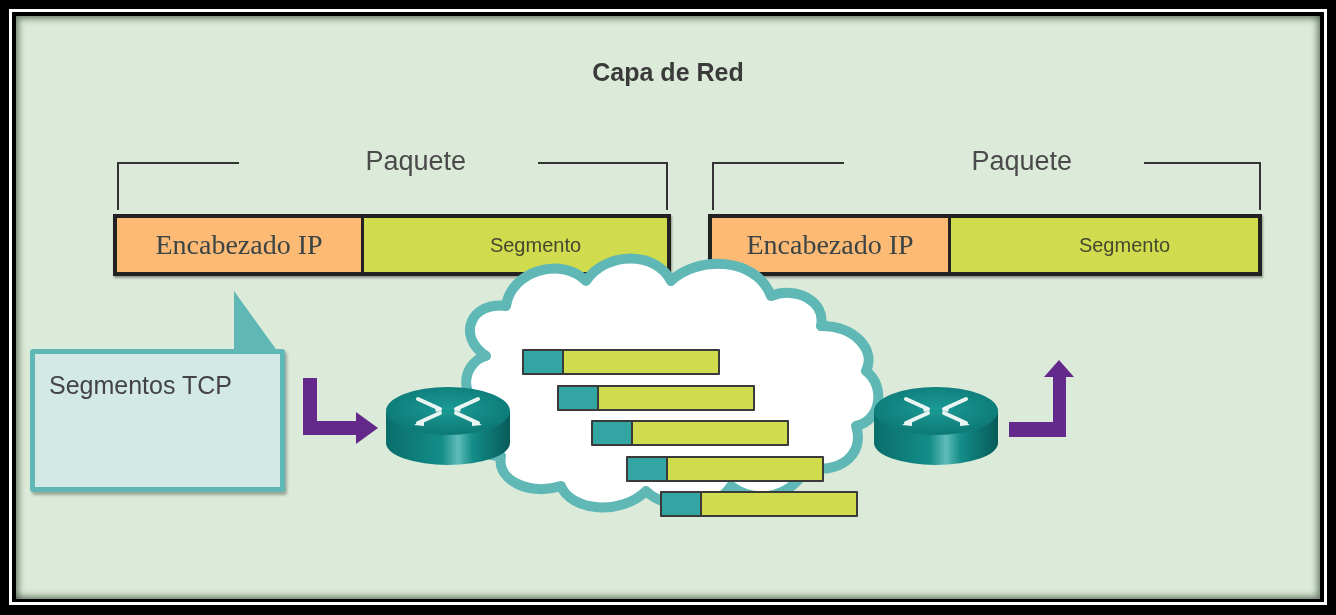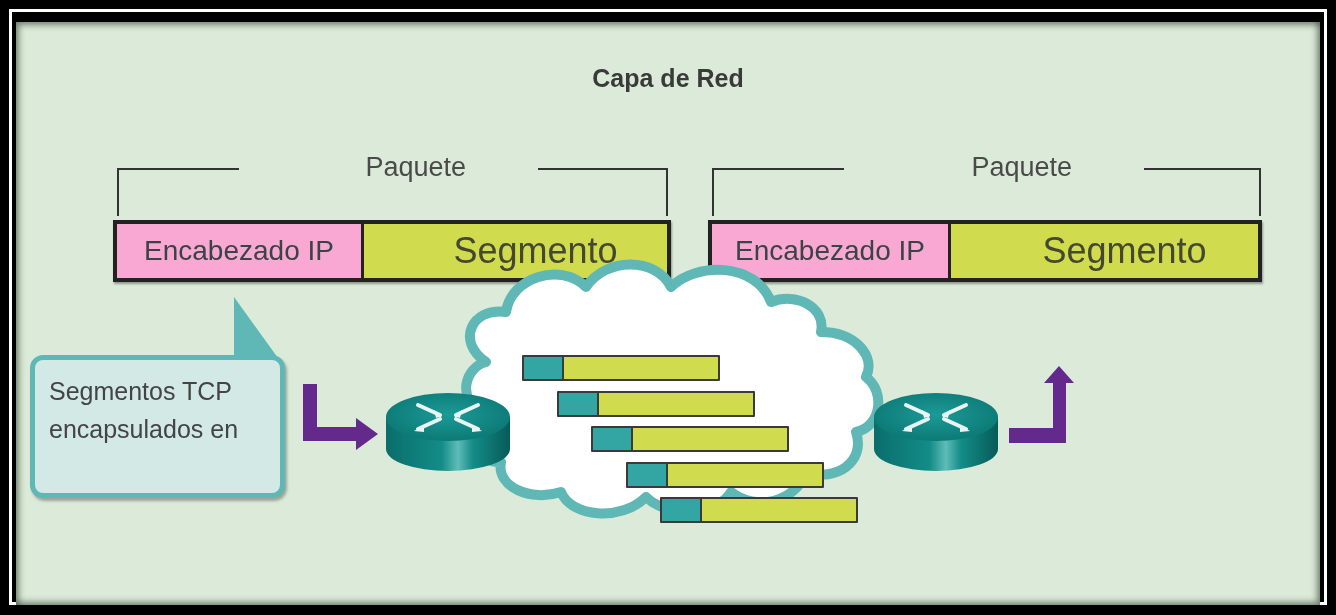--- a/index.html
+++ b/index.html
@@ -1,27 +1,27 @@
 <!DOCTYPE html>
 <html><head>
   <meta charset="utf-8">
   <style>
     html, body { margin:0; padding:0; }
     body { width:1336px; height:615px; background:#000; position:relative; overflow:hidden; font-family:"Liberation Sans", sans-serif; }
     .frame-white { position:absolute; left:9px; top:9px; width:1318px; height:596px; border:3px solid #fff; box-sizing:border-box; background:#000; }
-    .canvas { position:absolute; left:16px; top:16px; width:1304px; height:583px; background:#dcebd9; box-shadow: inset 3px 3px 6px rgba(40,60,40,0.55), inset -3px -3px 6px rgba(40,60,40,0.55); overflow:hidden;margin-top:6px; }
+    .canvas { position:absolute; left:16px; top:16px; width:1304px; height:583px; background:#dcebd9; box-shadow: inset 3px 3px 6px rgba(40,60,40,0.55), inset -3px -3px 6px rgba(40,60,40,0.55); overflow:hidden; }
     .title { position:absolute; left:0; width:100%; top:42px; text-align:center; font-size:25px; font-weight:bold; color:#3a3a3a; }
     .bracket-label { position:absolute; font-size:27px; color:#4a4a4a; text-align:right; }
     .bracket { position:absolute; border-top:2px solid #333; }
     .bracket.l { border-left:2px solid #333; }
     .bracket.r { border-right:2px solid #333; }
     .packet { position:absolute; height:62px; border:4px solid #222; box-sizing:border-box; display:flex; box-shadow: 1px 2px 2px rgba(0,0,0,0.35); }
-    .packet .hdr { background:#f9a8d4; border-right:3px solid #222; display:flex; align-items:center; justify-content:center; font-size:28px; color:#3b4444; }
-    .packet .seg { background:#d1db4e; flex:1; display:flex; align-items:center; justify-content:center; font-size:36px; color:#444830;padding-left:40px; }
-    .callout-box { position:absolute; left:14px; top:333px; width:255px; height:143px; background:#d2e9e6; border:5px solid #5fb8b5; border-radius:13px; box-sizing:border-box; box-shadow: 2px 3px 3px rgba(0,0,0,0.3); }
+    .packet .hdr { background:#fdba74; border-right:3px solid #222; display:flex; align-items:center; justify-content:center; font-size:28px; color:#3b4444;font-family:Liberation Serif, serif; }
+    .packet .seg { background:#d1db4e; flex:1; display:flex; align-items:center; justify-content:center; font-size:20px; color:#444830;padding-left:40px; }
+    .callout-box { position:absolute; left:14px; top:333px; width:255px; height:143px; background:#d2e9e6; border:5px solid #5fb8b5; border-radius:3px; box-sizing:border-box; box-shadow: 2px 3px 3px rgba(0,0,0,0.3); }
     .callout-text { position:absolute; left:14px; top:12px; font-size:25px; line-height:38px; color:#444; }
     .mini { position:absolute; height:26px; border:2px solid #3a3a3a; box-sizing:border-box; display:flex; border-radius:1px; }
     .mini .h { width:38px; background:#33a6a3; border-right:2px solid #3a3a3a; }
     .mini .s { flex:1; background:#d1db4e; }
   </style>
 </head>
 <body>
 
 <div class="frame-white"></div>
 
@@ -122,16 +122,15 @@
       </div>
       <div class="mini" style="left: 644px; top: 475px; width: 198px;">
         <div class="h"></div>
         <div class="s"></div>
       </div>
     </div>
 
   <div class="callout-box">
     <div class="callout-text">
       <div>Segmentos TCP</div>
-      <div>encapsulados en</div>
     </div>
   </div>
 </div>
 
 </body></html>

